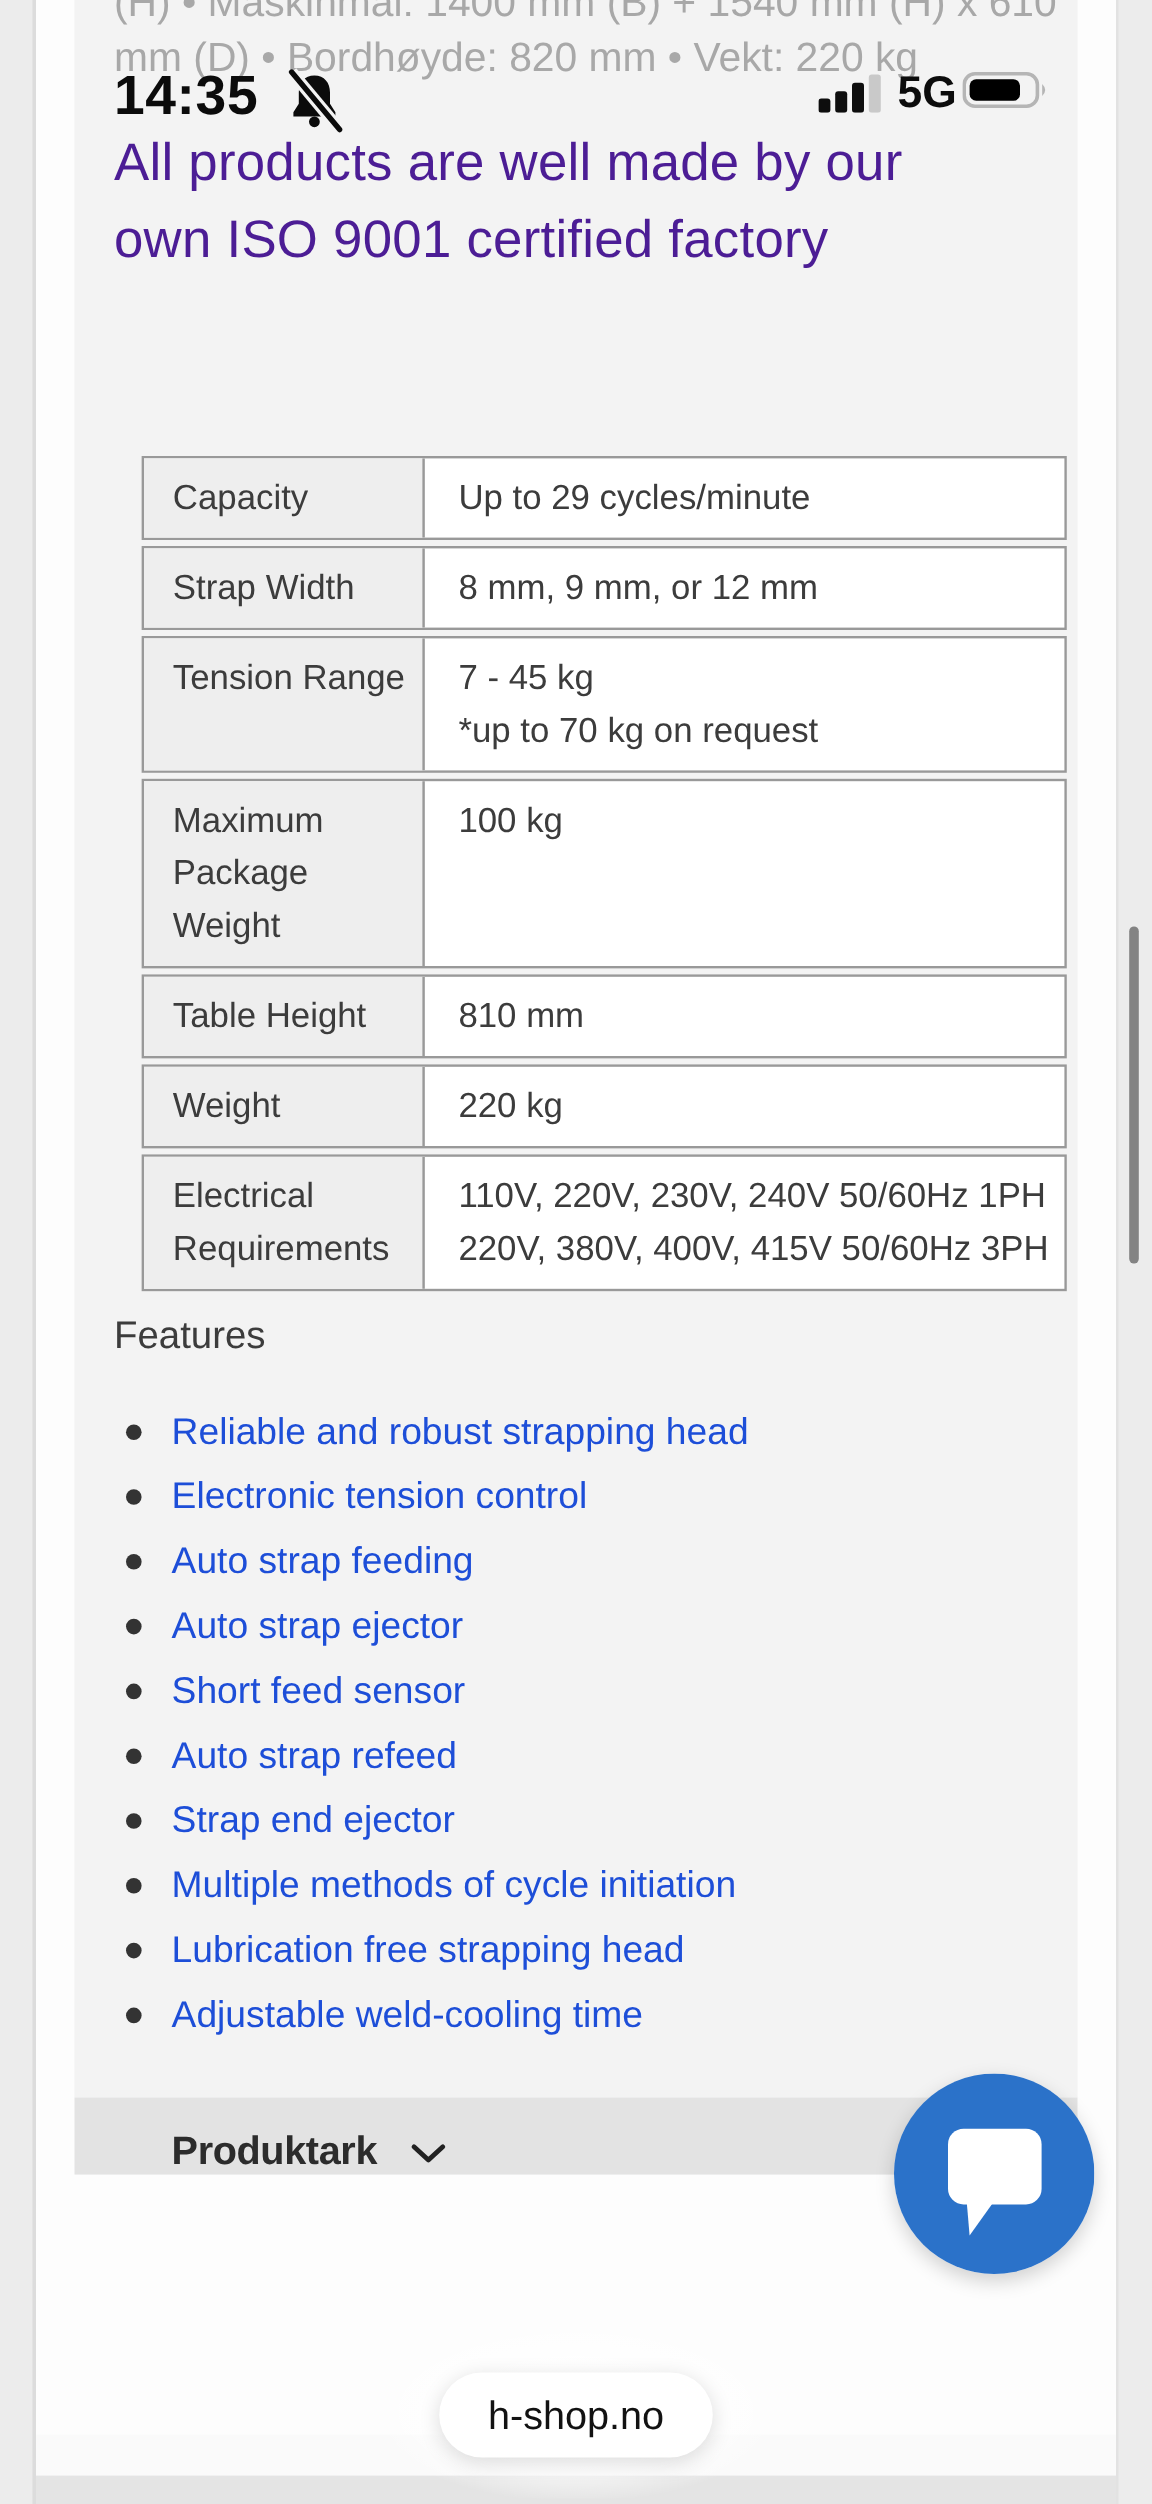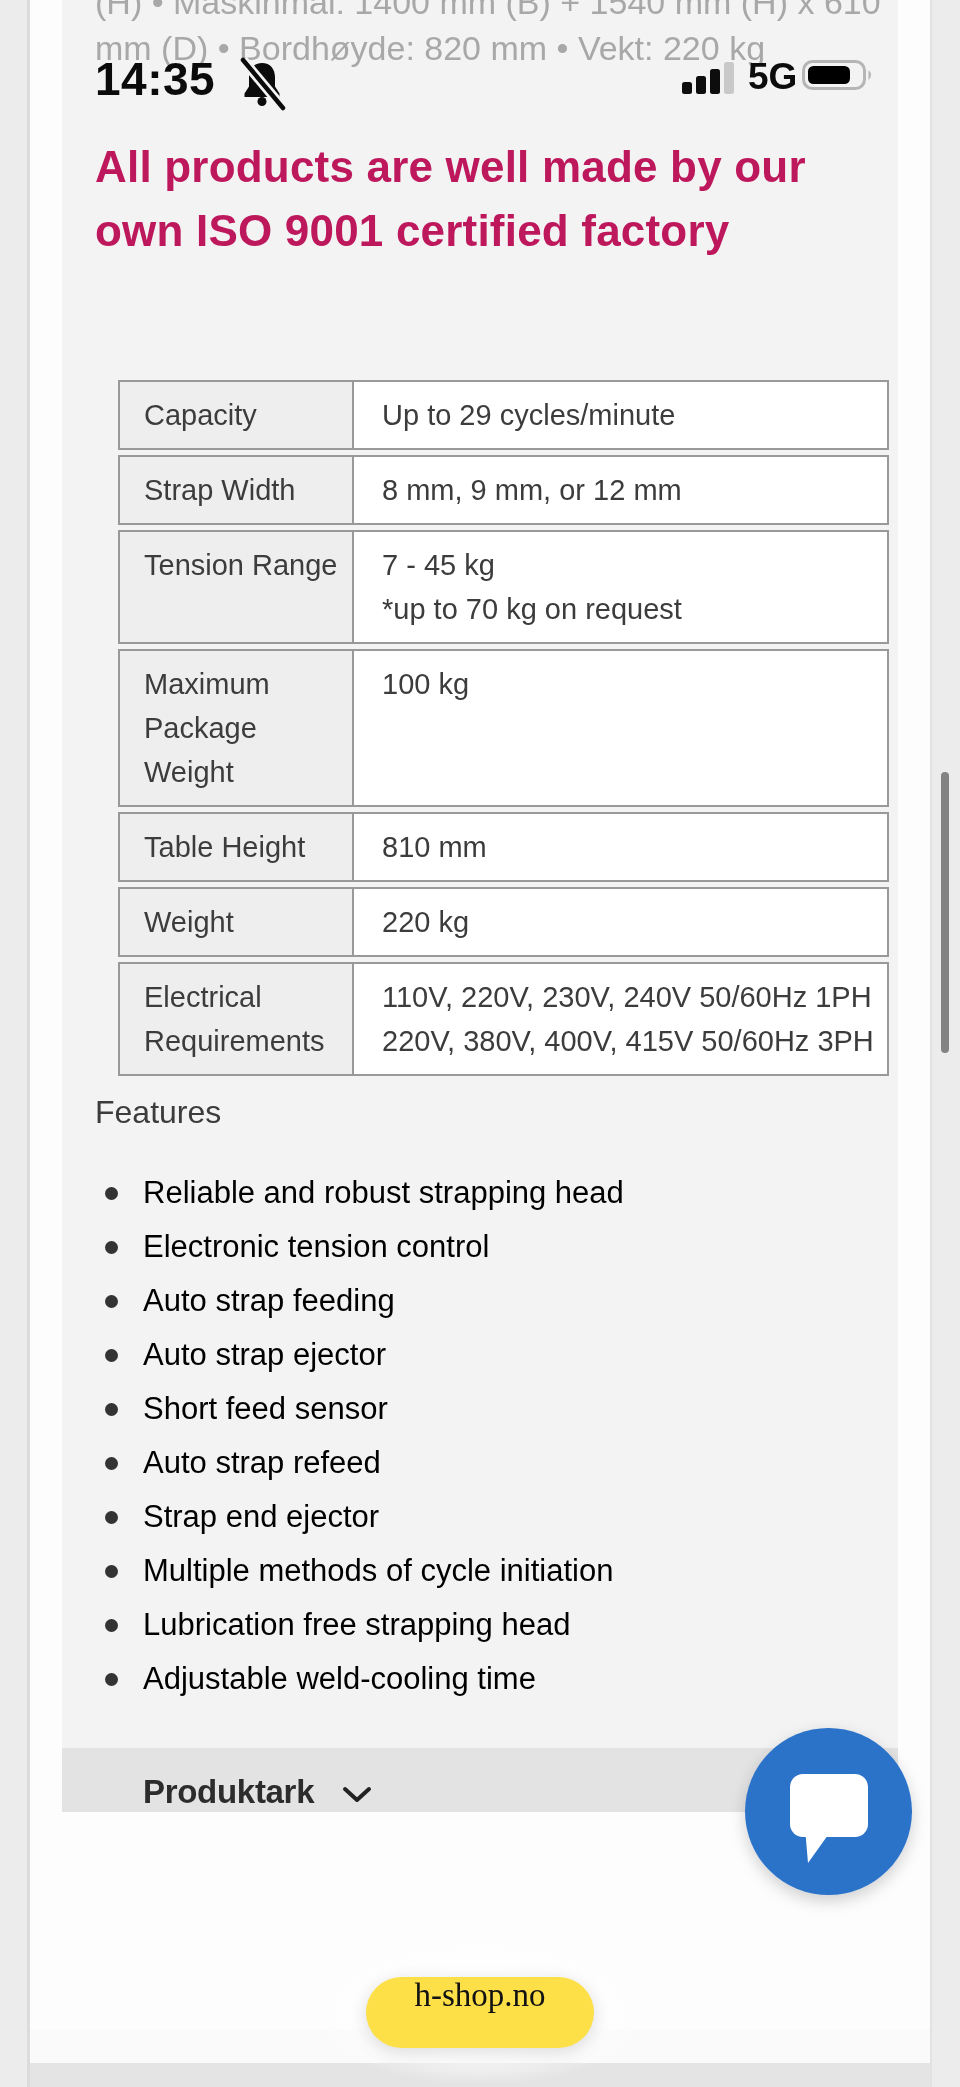--- a/index.html
+++ b/index.html
@@ -21,58 +21,58 @@
 
   
   .status-time{left:95px;top:52px;font-size:46px;font-weight:700;color:#0b0b0b;letter-spacing:.5px;z-index:40;}
   .bell{left:234px;top:56px;z-index:40;}
   .sig{left:682px;top:60px;z-index:40;}
   .net-5g{left:748px;top:56px;font-size:37px;font-weight:600;color:#0c0c0c;z-index:40;}
   .batt{left:802px;top:58px;z-index:40;}
 
   
   .heading{left:33px;top:104px;width:745px;font-size:44px;line-height:64px;
-           font-weight:700;color:#be185d;letter-spacing:.2px;margin-top:31px;}
+           font-weight:400;color:#4c1d95;letter-spacing:.2px;}
 
   
   .spec-table{left:33px;top:380px;width:771px;padding-left:23px;}
   .spec-row{display:flex;border:2px solid #999;margin-bottom:5px;background:#fff;box-sizing:border-box;}
   .spec-label{width:234px;box-sizing:border-box;background:#eee;border-right:2px solid #999;
               padding:11px 14px 11px 24px;font-size:29px;line-height:44px;color:#3c3c3c;}
   .spec-value{flex:1;padding:11px 8px 11px 28px;font-size:29px;line-height:44px;color:#3c3c3c;}
   .spec-line{white-space:nowrap;}
   .spec-line:empty{display:none;}
 
   
   .features-title{left:33px;top:1094px;font-size:32px;color:#3c3c3c;}
   .features-list{left:33px;top:1166px;width:770px;list-style:none;margin:0;padding:0;}
   .features-list li{height:54px;display:flex;align-items:center;}
   .dot{width:13px;height:13px;border-radius:50%;background:#333;margin:0 25px 0 10px;flex:0 0 auto;}
-  .feat-text{font-size:31px;color:#000000;}
+  .feat-text{font-size:31px;color:#1d4ed8;}
 
   
   .acc{left:0;width:836px;background:#e3e3e3;display:flex;align-items:center;padding-left:33px;box-sizing:border-box;}
   .acc-1{top:1748px;height:88px;}
   .acc-2{top:1840px;height:89px;}
   .acc-3{top:1941px;height:90px;}
   .acc-label{font-size:33px;font-weight:700;color:#2c2c2c;letter-spacing:-.3px;margin-left:48px;}
   .acc-count{font-size:33px;font-weight:700;color:#2c2c2c;margin-left:10px;letter-spacing:-.3px;}
   .acc-chev{margin-left:28px;margin-top:6px;}
 
   
   .chat-btn{left:745px;top:1728px;width:167px;height:167px;border-radius:50%;z-index:30;
             box-shadow:0 6px 16px rgba(0,0,0,.18);cursor:pointer;}
 
   
   .bottom-white{left:30px;top:2029px;width:900px;height:34px;background:#fafafa;z-index:10;}
   .bottom-band{left:30px;top:2063px;width:900px;height:24px;background:#e4e4e4;z-index:10;}
   .pill-halo{left:318px;top:1938px;width:324px;height:144px;z-index:18;
              background:radial-gradient(ellipse at center,rgba(255,255,255,.95) 38%,rgba(255,255,255,0) 74%);}
-  .url-pill{left:366px;top:1977px;width:228px;height:71px;border-radius:36px;background:#fde047;z-index:20;
-            box-shadow:0 4px 18px rgba(0,0,0,.14);display:flex;align-items:flex-start;justify-content:center;cursor:pointer;font-family:Liberation Serif, serif;}
+  .url-pill{left:366px;top:1977px;width:228px;height:71px;border-radius:36px;background:#ffffff;z-index:20;
+            box-shadow:0 4px 18px rgba(0,0,0,.14);display:flex;align-items:center;justify-content:center;cursor:pointer;}
   .url-pill span{font-size:33px;font-weight:500;color:#121212;}
 
   
   .scrollbar{left:941px;top:772px;width:8px;height:281px;border-radius:4px;background:#838383;z-index:35;}
 </style>
 </head>
 <body>
 
 <div class="abs page-white"></div>
 <div class="abs edge-line-left"></div>

